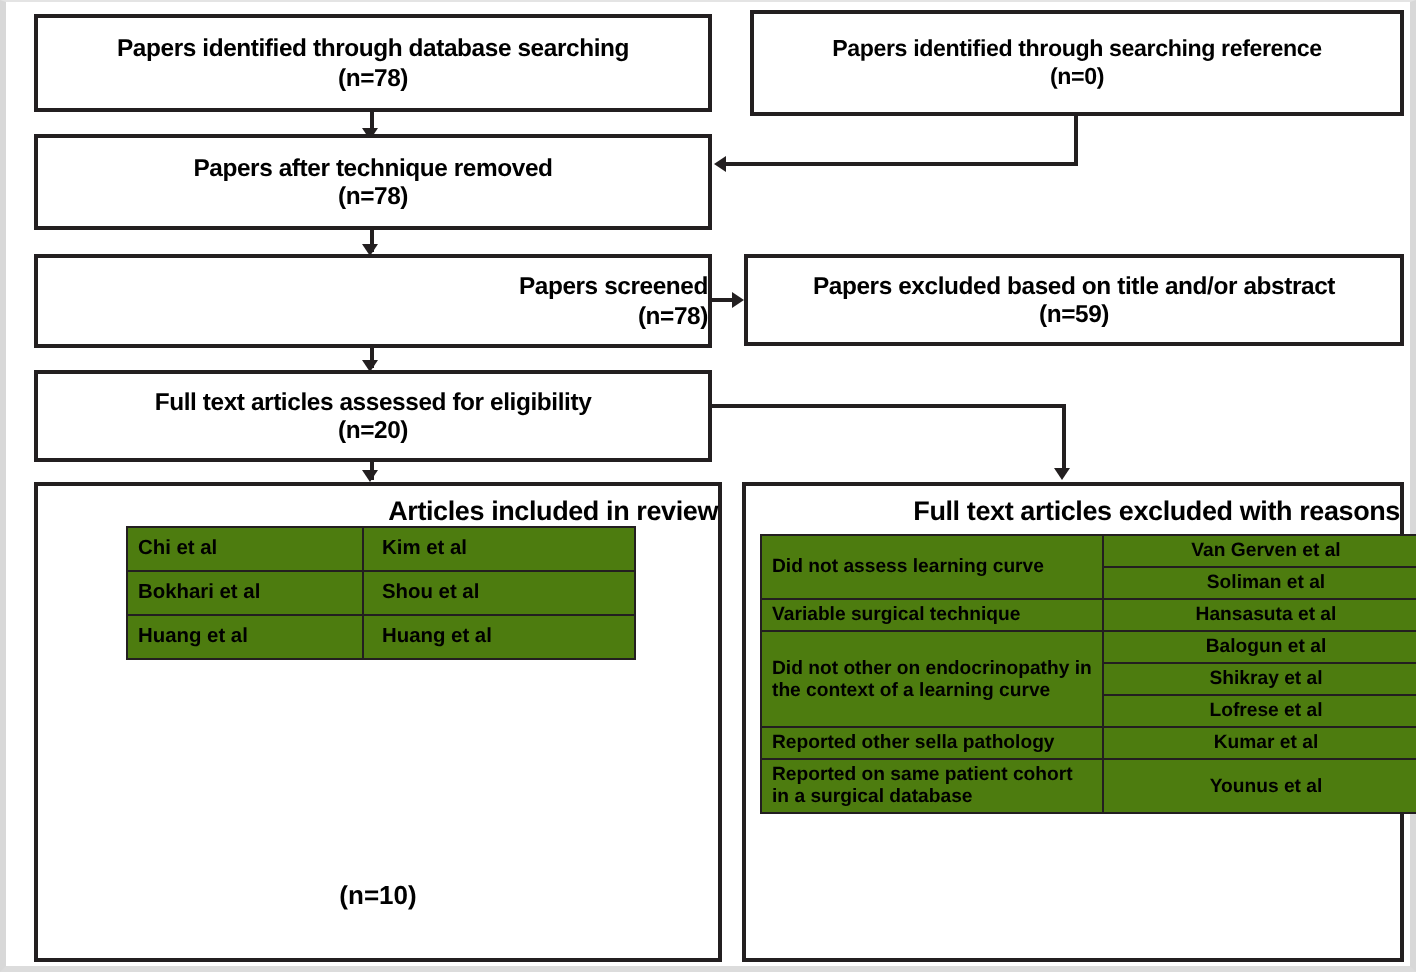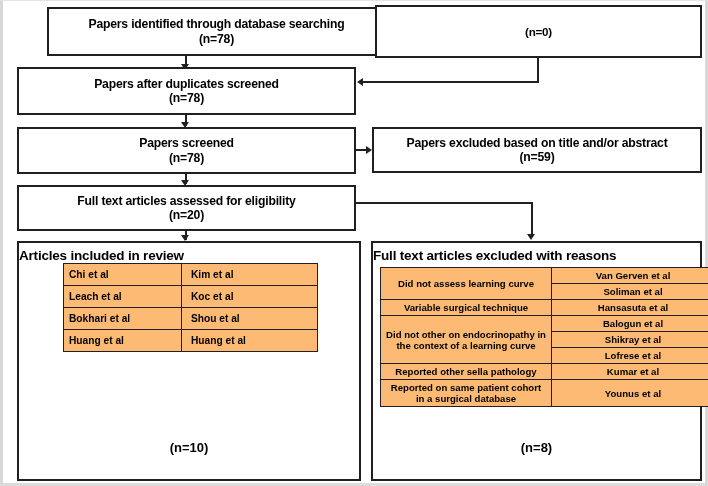--- a/index.html
+++ b/index.html
@@ -37,52 +37,52 @@
     flex-direction: column;
     align-items: center;
     justify-content: center;
     font-size: 12.2px;
     letter-spacing: -0.2px;
   }
   .bigbox { text-align: center; }
   .boxtitle {
     font-weight: bold;
     font-size: 13.5px;
-    text-align: left;
+    text-align: right;
     letter-spacing: -0.2px;
   }
   .ncount {
     position: absolute;
     width: 100%;
     text-align: center;
     font-weight: bold;
     font-size: 13px;
   }
   table.grid {
     border-collapse: collapse;
     table-layout: fixed;
-    background: #fdba74;
+    background: #4d7c0f;
   }
   table.grid td {
     border: 1.6px solid #231f20;
     font-weight: bold;
     color: #000;
     vertical-align: middle;
     padding: 2px 5px;
     line-height: 1.15;
   }
   
   #included-table { position: absolute; left: 60px; top: 262px; width: 228px; }
   #included-table td { font-size: 10.2px; height: 17px; text-align: left; }
   #included-table td.c1 { width: 107px; }
   #included-table td.c2 { width: 121px; padding-left: 9px; }
   
   #excluded-table { position: absolute; left: 377px; top: 266px; width: 312px; }
   #excluded-table td { font-size: 9.6px; }
-  #excluded-table td.reason { width: 160px; text-align: center; }
+  #excluded-table td.reason { width: 160px; text-align: left; }
   #excluded-table td.author { width: 152px; text-align: center; }
   .conn { position: absolute; background: #231f20; }
   .vline { width: 2px; }
   .hline { height: 2px; }
   .arrow-down {
     position: absolute;
     width: 0; height: 0;
     border-left: 4.5px solid transparent;
     border-right: 4.5px solid transparent;
     border-top: 6px solid #231f20;
@@ -100,45 +100,46 @@
     border-top: 4.5px solid transparent;
     border-bottom: 4.5px solid transparent;
     border-left: 6px solid #231f20;
   }
 </style>
 </head>
 <body>
 
 <div id="canvas">
 
-  <div class="box flowbox" style="left:14px; top:6px; width:339px; height:49px;margin-left:30px;">
+  <div class="box flowbox" style="left:14px; top:6px; width:339px; height:49px;">
     <span class="ln">Papers identified through database searching</span>
     <span class="ln">(n=78)</span>
   </div>
 
   <div class="box flowbox" style="left:372px; top:4px; width:327px; height:53px; font-size:11.6px;">
+    <span class="ln">Papers identified through searching reference</span>
     <span class="ln">(n=0)</span>
   </div>
 
   <div class="conn vline" style="left:182px; top:55px; height:12px;"></div>
   <div class="arrow-down" style="left:178px; top:63px;"></div>
 
   <div class="conn vline" style="left:534px; top:57px; height:24px;"></div>
   <div class="conn hline" style="left:360px; top:80px; width:176px;"></div>
   <div class="arrow-left" style="left:354px; top:77px;"></div>
 
   <div class="box flowbox" style="left:14px; top:66px; width:339px; height:48px;">
-    <span class="ln">Papers after duplicates screened</span>
+    <span class="ln">Papers after technique removed</span>
     <span class="ln">(n=78)</span>
   </div>
 
   <div class="conn vline" style="left:182px; top:114px; height:11px;"></div>
   <div class="arrow-down" style="left:178px; top:121px;"></div>
 
-  <div class="box flowbox" style="left:14px; top:126px; width:339px; height:47px;">
+  <div class="box flowbox" style="left:14px; top:126px; width:339px; height:47px;align-items:flex-end;">
     <span class="ln">Papers screened</span>
     <span class="ln">(n=78)</span>
   </div>
 
   <div class="conn hline" style="left:353px; top:148px; width:12px;"></div>
   <div class="arrow-right" style="left:363px; top:145px;"></div>
 
   <div class="box flowbox" style="left:369px; top:126px; width:330px; height:46px;">
     <span class="ln">Papers excluded based on title and/or abstract</span>
     <span class="ln">(n=59)</span>
@@ -164,37 +165,32 @@
     <div class="ncount" style="left:0; top:197px;">(n=10)</div>
   </div>
 
   <table class="grid" id="included-table">
     <tbody>
         <tr>
           <td class="c1">Chi et al</td>
           <td class="c2">Kim et al</td>
         </tr>
         <tr>
-          <td class="c1">Leach et al</td>
-          <td class="c2">Koc et al</td>
-        </tr>
-        <tr>
           <td class="c1">Bokhari et al</td>
           <td class="c2">Shou et al</td>
         </tr>
         <tr>
           <td class="c1">Huang et al</td>
           <td class="c2">Huang et al</td>
         </tr>
       </tbody>
   </table>
 
   <div class="box bigbox" style="left:368px; top:240px; width:331px; height:240px;">
     <div class="boxtitle" style="margin-top:5px;">Full text articles excluded with reasons</div>
-    <div class="ncount" style="left:0; top:197px;">(n=8)</div>
   </div>
 
   <table class="grid" id="excluded-table">
     <tbody>
         <tr>
           <td class="reason" rowspan="2">Did not assess learning curve</td>
           <td class="author">Van Gerven et al</td>
         </tr>
         <tr>
           <td class="author">Soliman et al</td>

